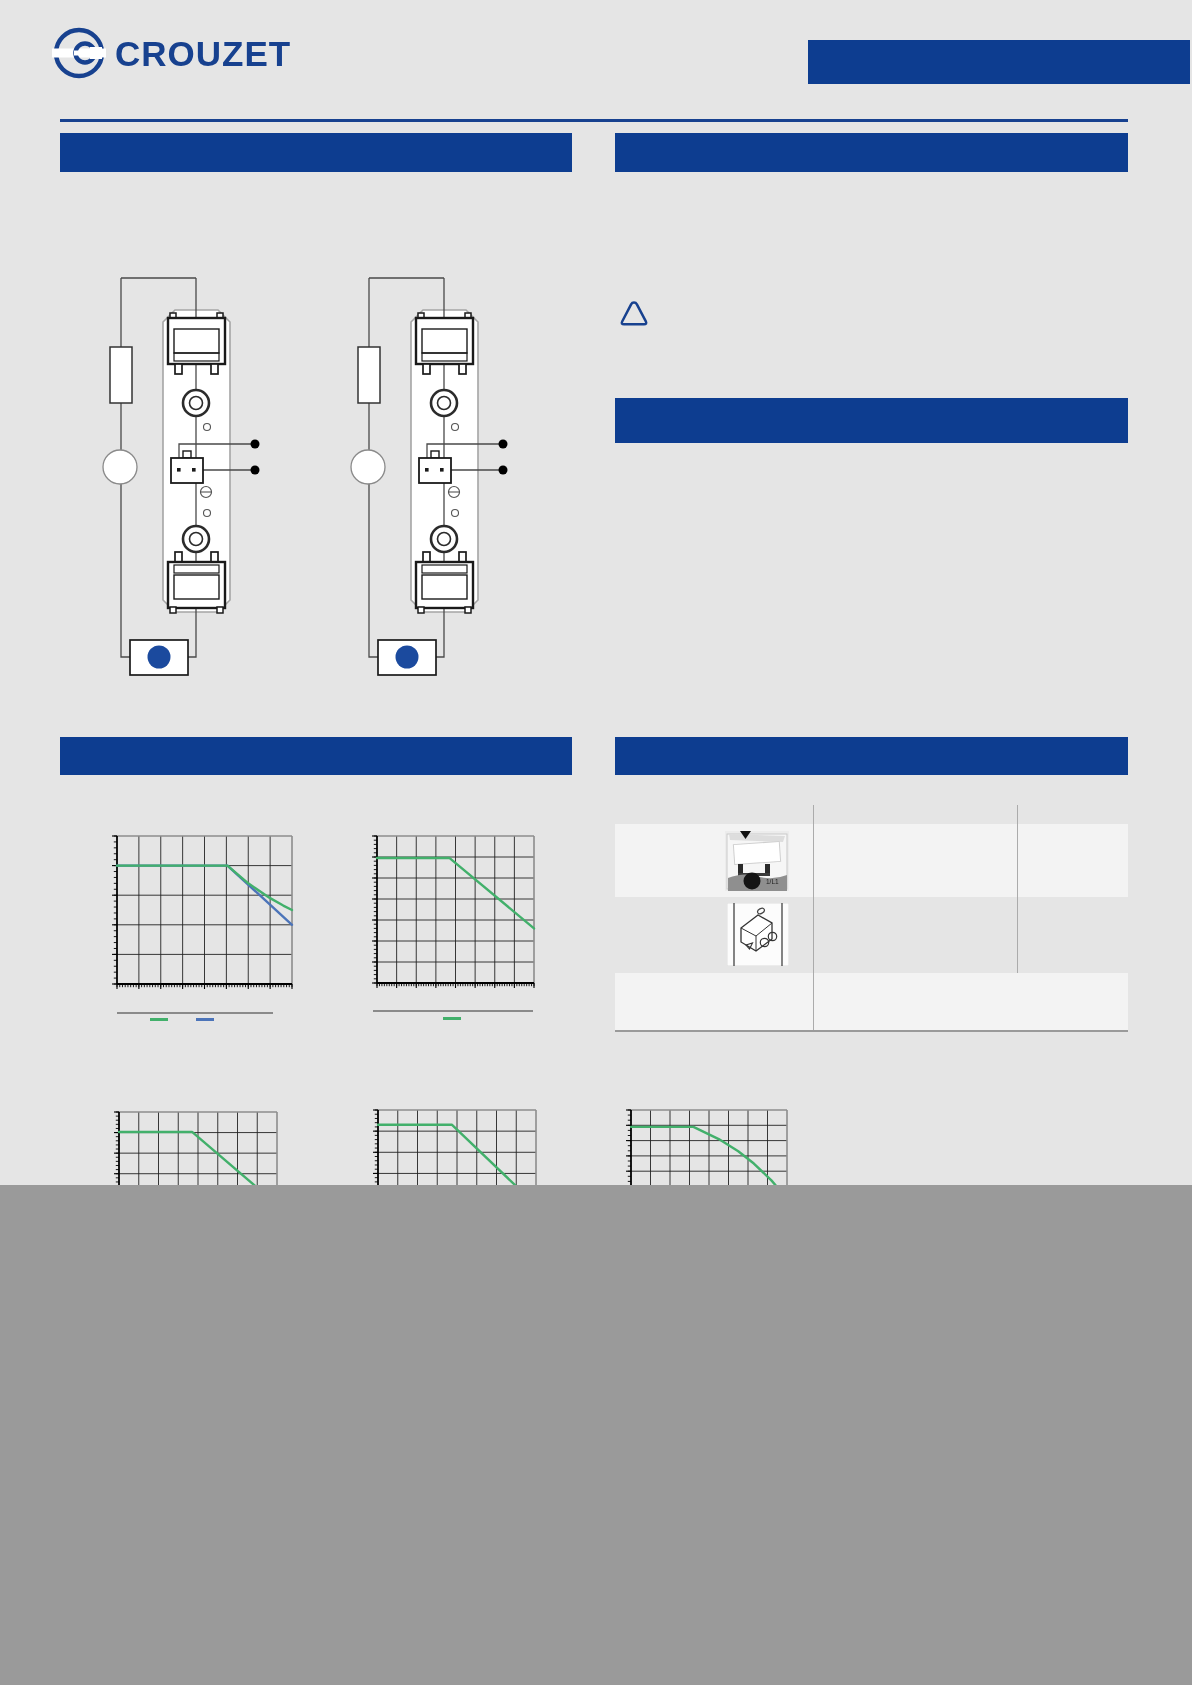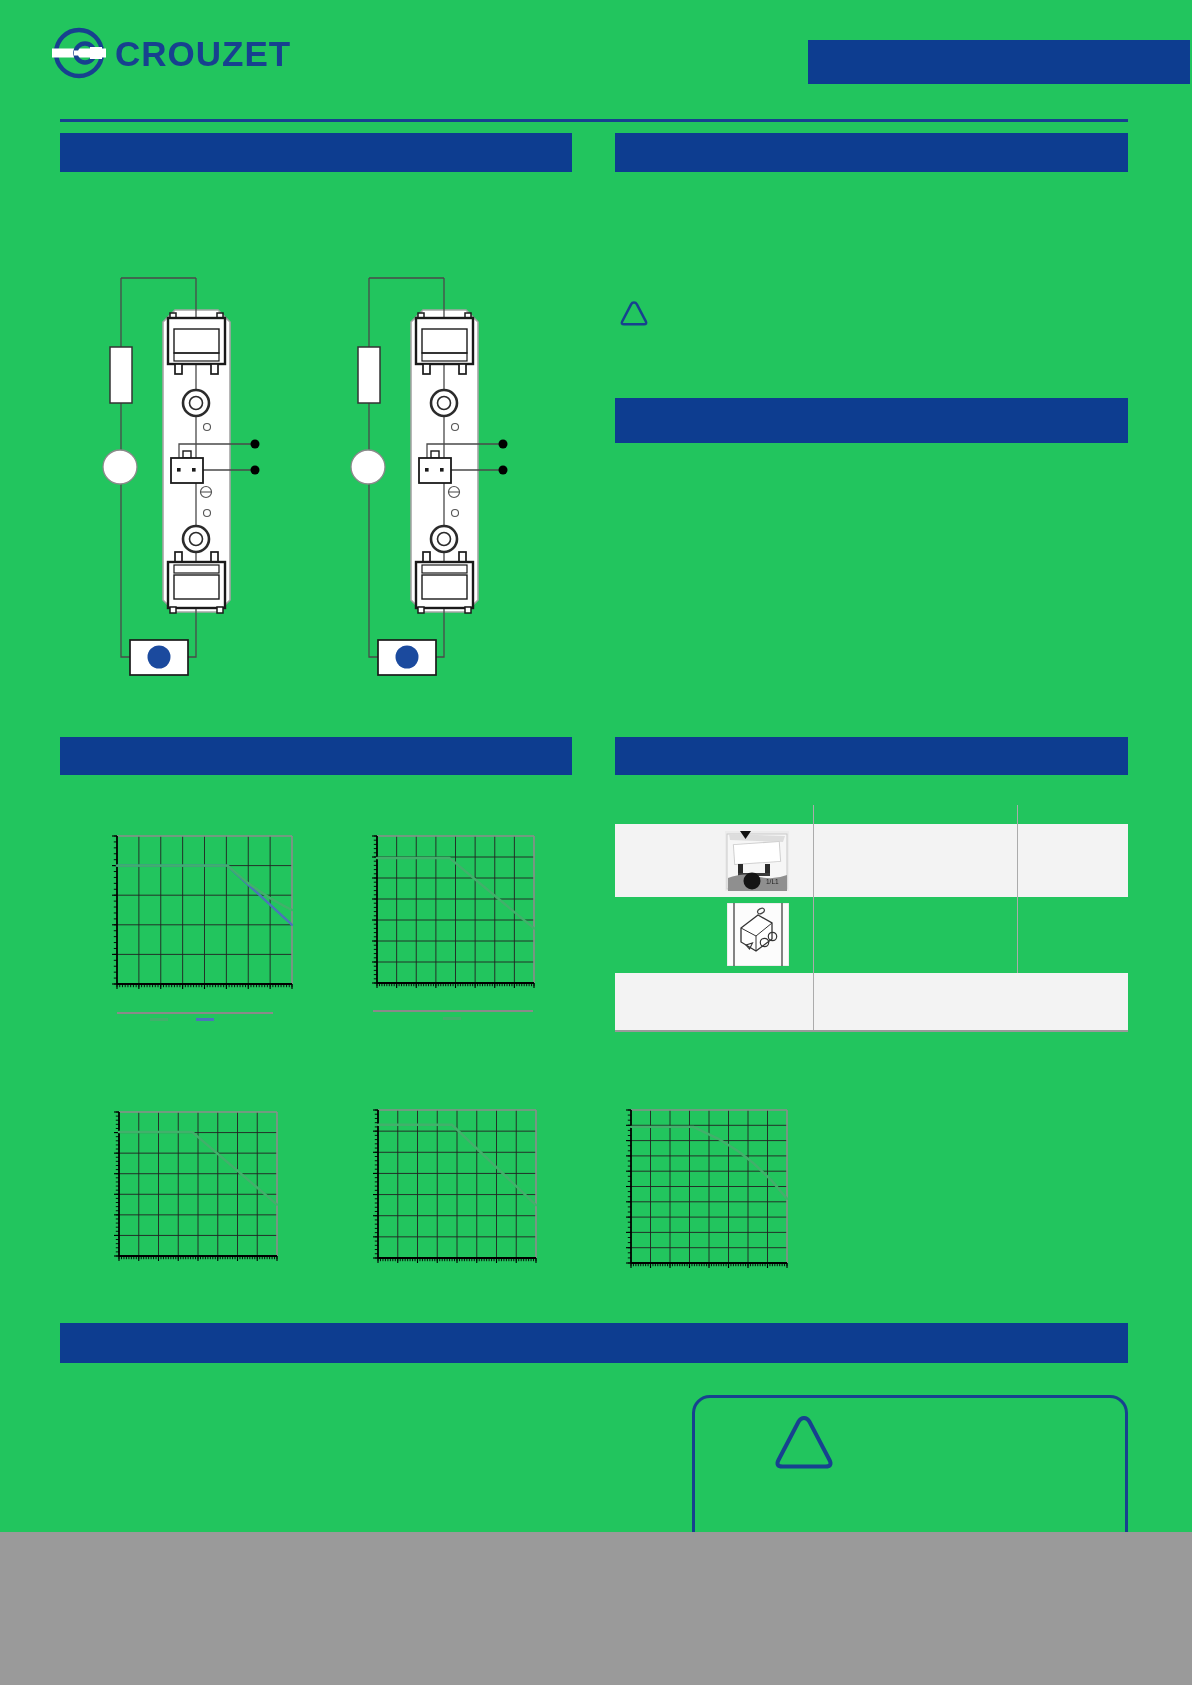--- a/index.html
+++ b/index.html
@@ -1,16 +1,16 @@
 <!DOCTYPE html>
 <html><head>
 <meta charset="utf-8">
 <style>
   html,body{margin:0;padding:0;background:#9a9a9a;font-family:"Liberation Sans",sans-serif;}
-  #page{position:relative;width:1192px;height:1532px;background:#22c55e;margin:0 auto;overflow:hidden;}
+  #page{position:relative;width:1192px;height:1185px;background:#e5e5e5;margin:0 auto;overflow:hidden;}
   .abs{position:absolute;}
   .bar{position:absolute;background:#0d3d90;}
   .rule{position:absolute;background:#17418f;}
   #logo{position:absolute;left:52px;top:26px;display:flex;align-items:center;gap:9px;}
   #logo-text{font-weight:bold;font-size:35px;color:#17418f;letter-spacing:1px;line-height:1;}
   .gray-row{position:absolute;background:#f3f3f3;}
   .tline{position:absolute;background:#ababab;}
   #rounded-box{position:absolute;left:692px;top:1395px;width:436px;height:198px;border:3px solid #17418f;border-radius:18px;box-sizing:border-box;}
   svg{display:block;}
   .legend-line{position:absolute;background:#8a8a8a;height:2px;}

